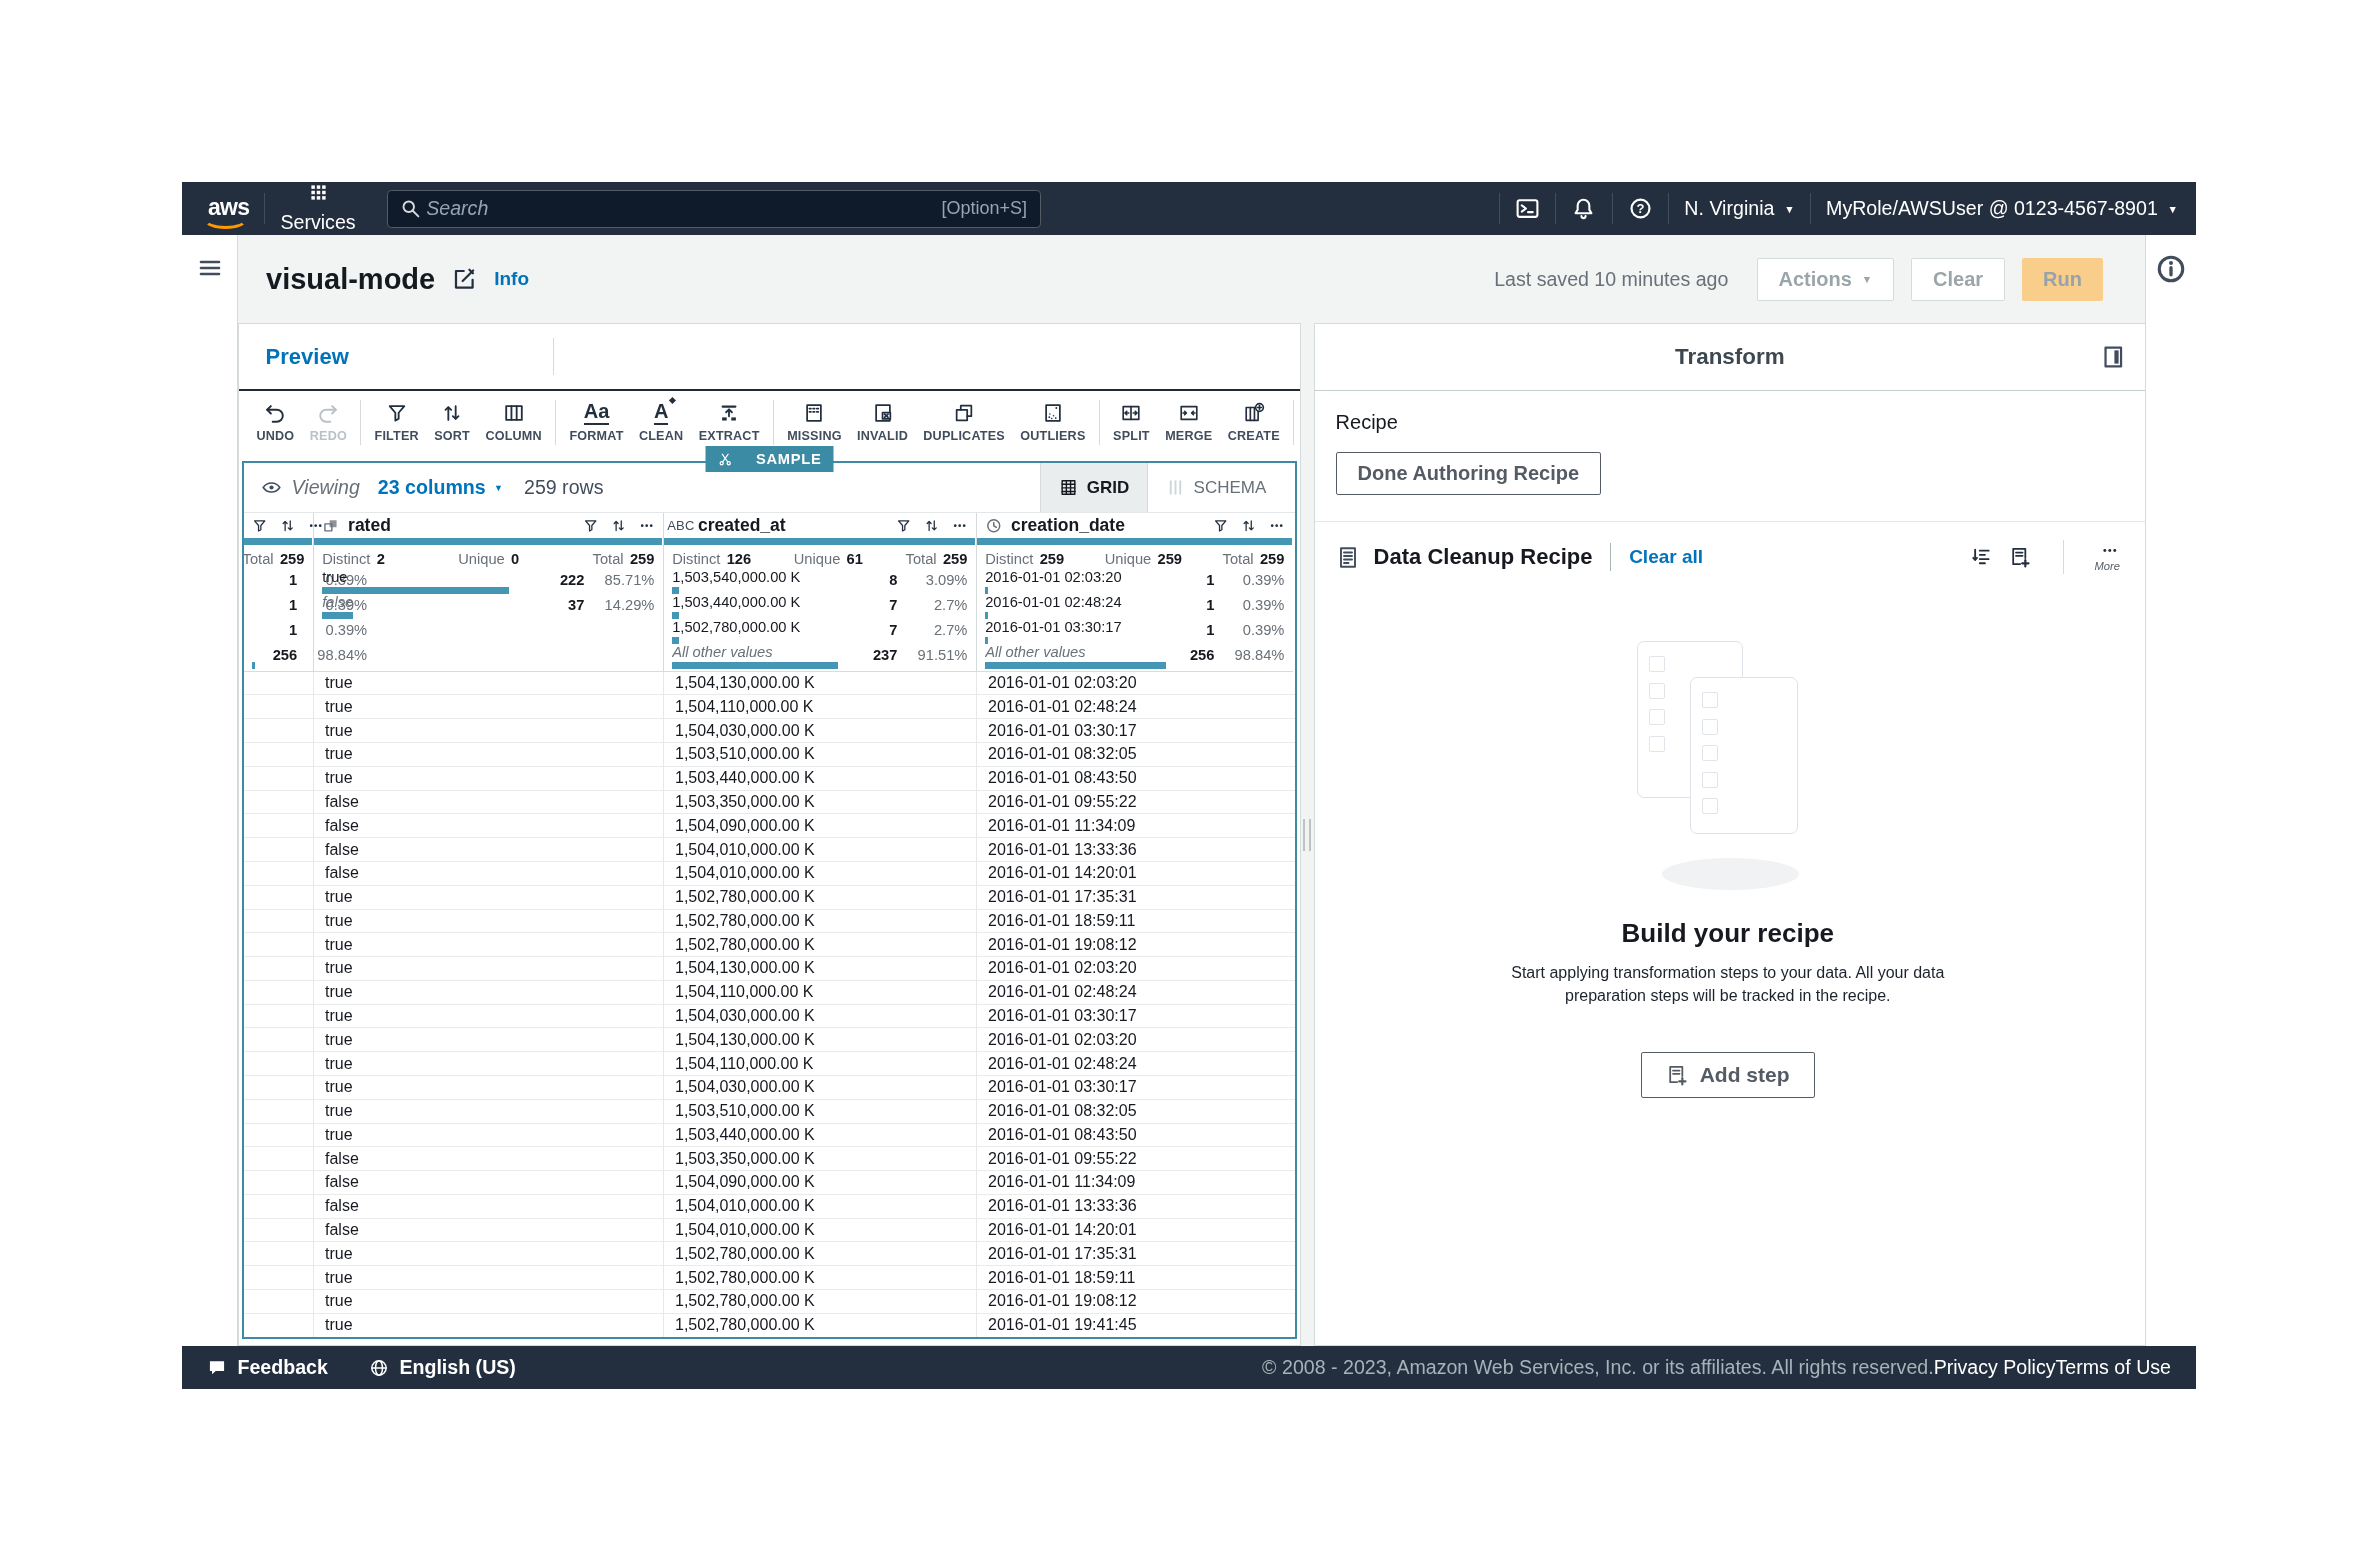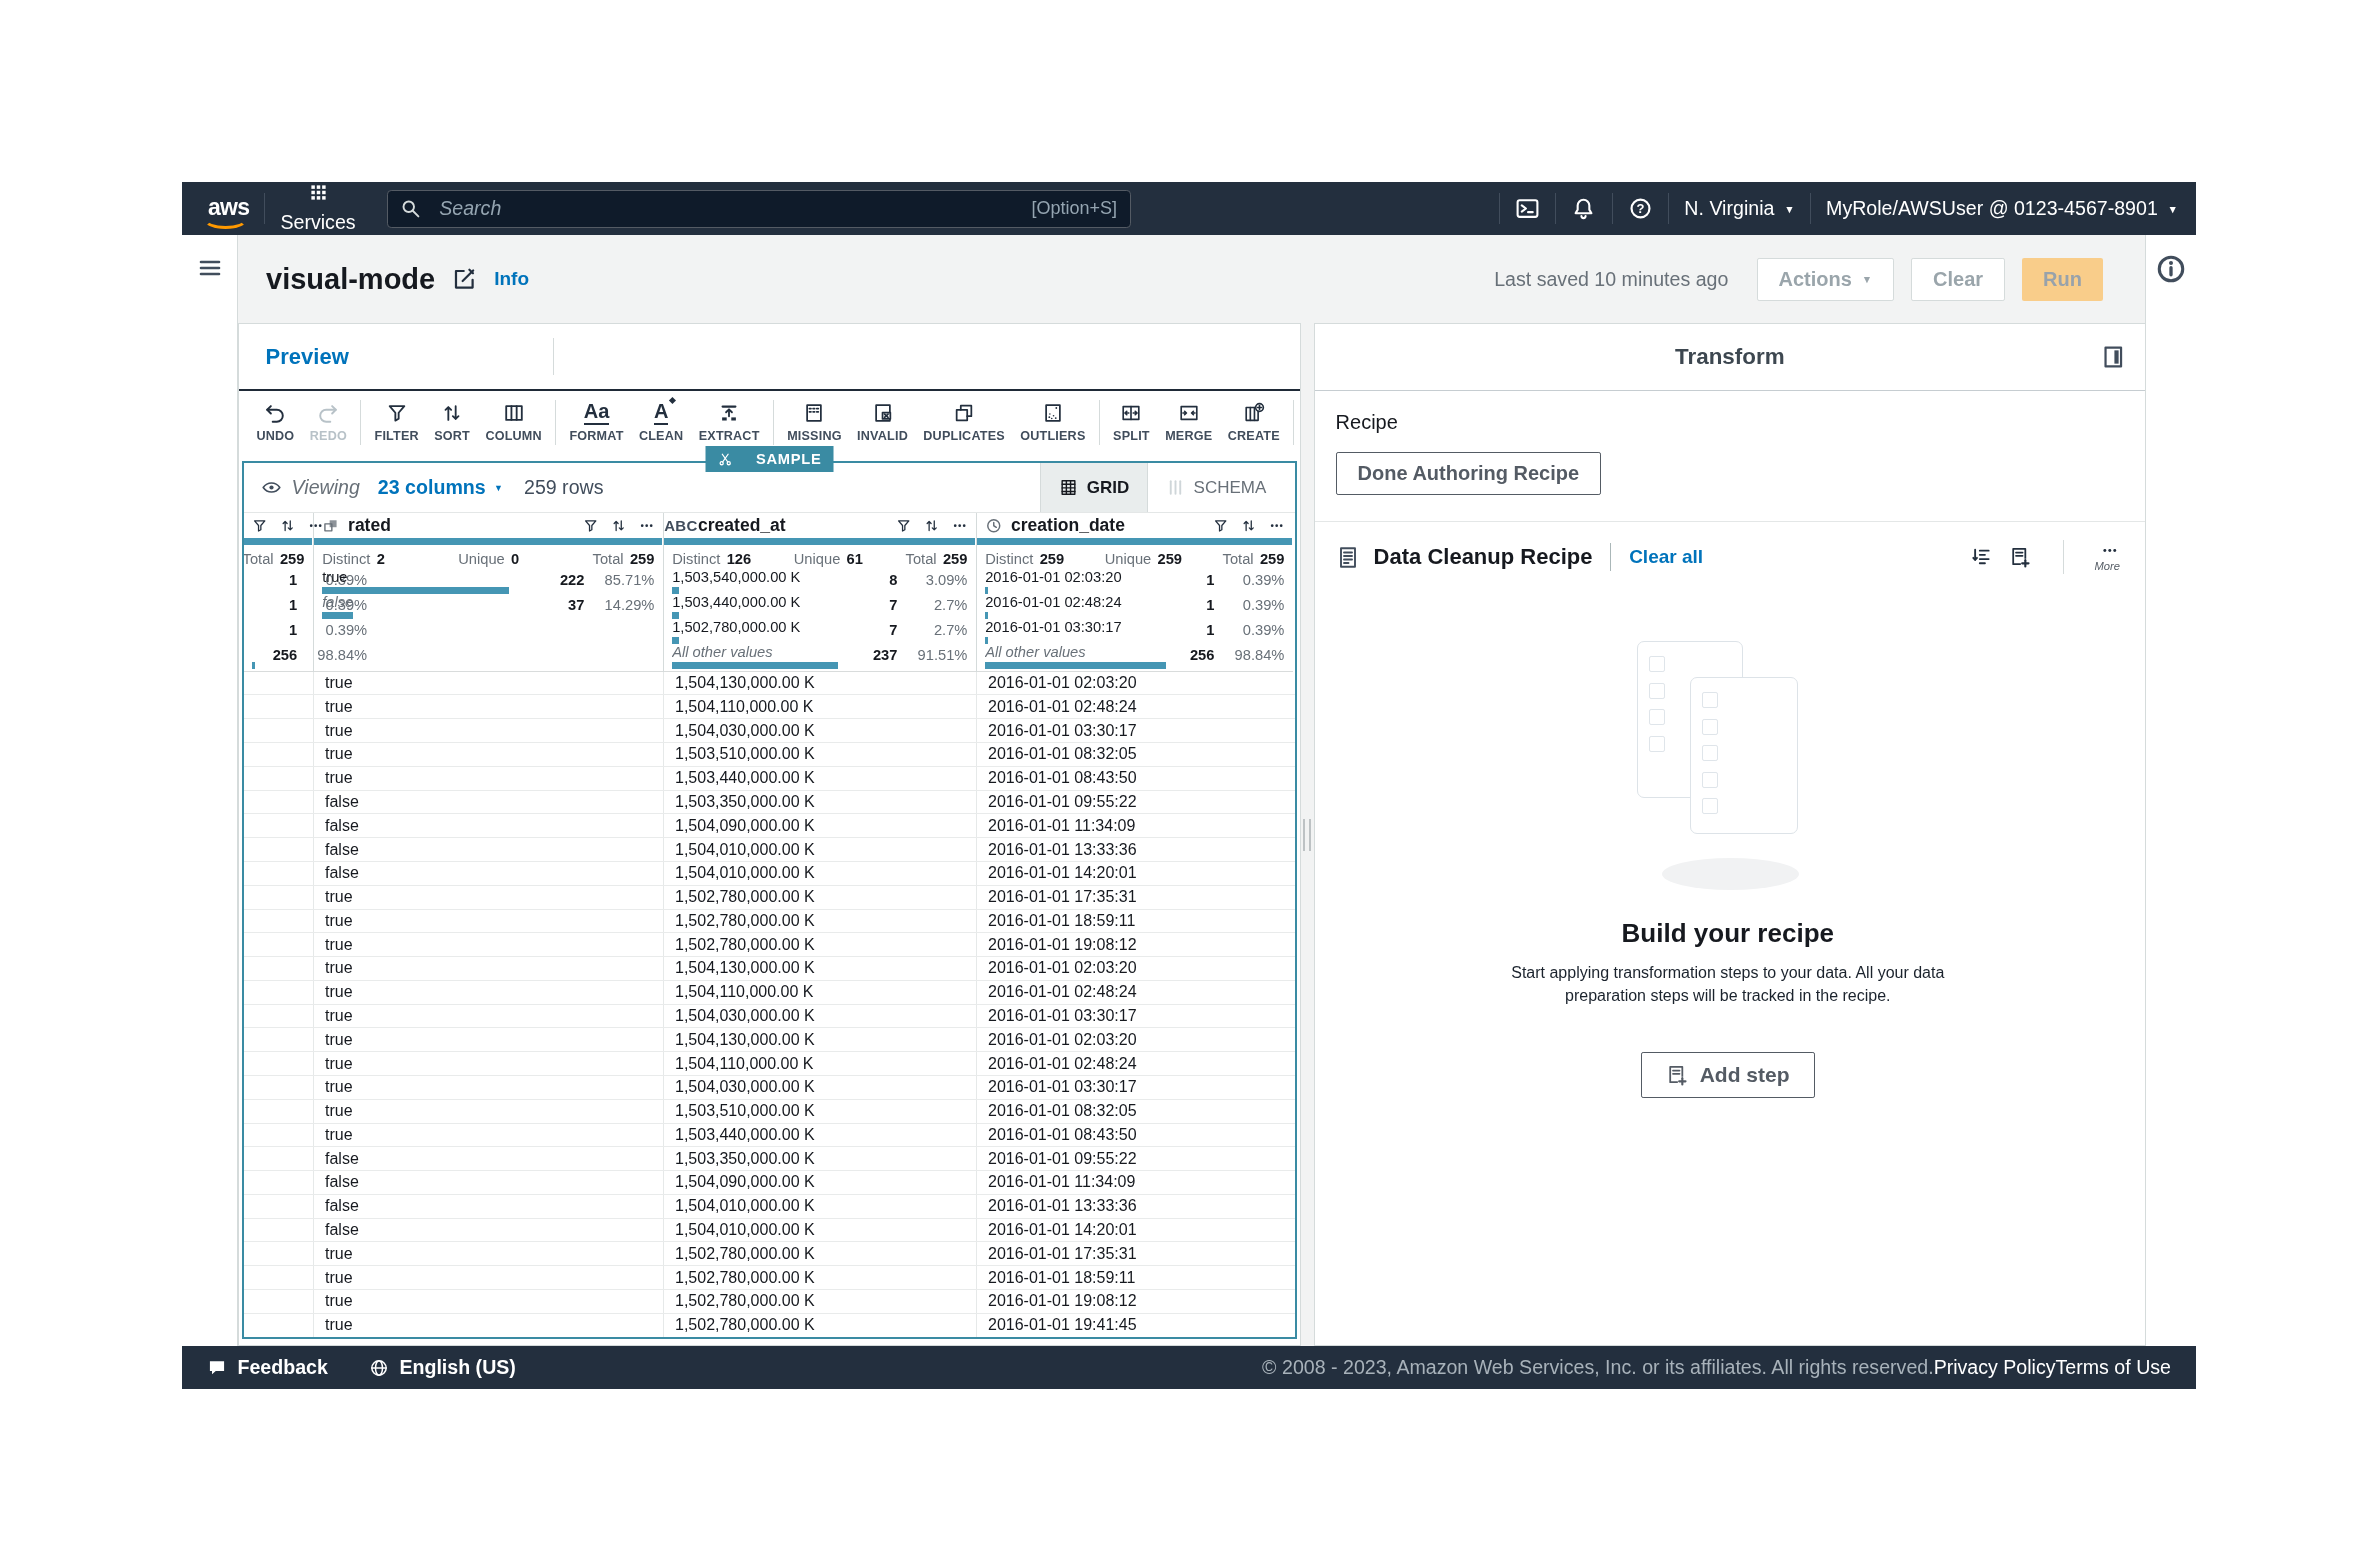--- a/index.html
+++ b/index.html
@@ -16,22 +16,22 @@
 
   
   .topnav { height:53px; background:var(--dark); display:flex; align-items:center; padding:0 18px; color:#fff; }
   .aws-logo { position:relative; width:49px; height:36px; font-weight:700; font-size:23px; letter-spacing:-0.7px; }
   .aws-logo span { position:relative; z-index:1; left:4.2px; top:-1.4px; }
   .aws-logo::after { content:""; position:absolute; left:2.8px; top:18px; width:39px; height:14px;
     border:3.5px solid transparent; border-bottom-color:#ff9900; border-radius:50%; }
   .nav-sep { width:0.7px; height:31px; background:#414d5c; margin:0 15.4px; flex:none; }
   .services { display:flex; align-items:center; gap:9.8px; font-size:19.6px; color:#fff;flex-direction:column; }
   .services .ic { width:19px; height:19px; }
-  .searchbox { margin-left:31px; width:744px; height:38px; background:#0f1b2a; border:1.4px solid #545b64; border-radius:4.2px;
-    display:flex; align-items:center; padding:0 12.6px; gap:18px; }
+  .searchbox { margin-left:31px; width:654px; height:38px; background:#0f1b2a; border:1.4px solid #545b64; border-radius:4.2px;
+    display:flex; align-items:center; padding:0 12.6px; gap:5px; }
   .searchbox .ic { width:21px; height:21px; color:#d5dbdb; flex:none; }
   .searchinput { flex:1; background:transparent; border:none; outline:none; color:#e5e9ec; font-size:19.6px; font-style:italic; min-width:0; }
   .searchinput::placeholder { color:#95a5b1; font-style:italic; }
   .shortcut { color:#95a5b1; font-size:18px; flex:none; }
   .nav-right { margin-left:auto; display:flex; align-items:center; }
   .navicon { width:25px; height:25px; color:#fff; display:flex; }
   .navicon .ic { width:100%; height:100%; }
   .nav-drop { display:flex; align-items:center; gap:9.8px; font-size:19.6px; color:#fff; white-space:nowrap; }
   .caret { font-size:10.5px; line-height:1; position:relative; top:0.7px; }
   .caret.small { font-size:9px; }
@@ -101,21 +101,21 @@
   .seg-schema { background:#fff; color:var(--gray); width:147px; }
   .seg-schema .ic { color:#cfd6d9; }
 
   
   .gridwrap { flex:1; display:flex; flex-direction:column; min-height:0; overflow:hidden; }
   #gridcols { display:flex; flex:none; }
   .gcol { flex:none; border-right:0.7px solid var(--border); }
   .gcol.last { border-right:none; }
   .ghead { height:25px; display:flex; align-items:center; padding:0 8.4px; gap:8.4px; }
   .ghead .type { width:17.5px; height:17.5px; color:#687078; display:flex; align-items:center; }
-  .abcic { font-size:15px; font-weight:700; letter-spacing:0.3px; color:var(--mid); white-space:nowrap; }
+  .abcic { font-size:13px; font-weight:400; letter-spacing:0.3px; color:var(--mid); white-space:nowrap; }
   .gname { font-size:17.5px; font-weight:700; color:var(--ink); white-space:nowrap; overflow:hidden; }
   .hicons { margin-left:auto; display:flex; align-items:center; gap:12.6px; color:var(--mid); }
   .hicons button { width:15.4px; height:15.4px; color:#232f3e; }
   .hicons .ic { width:15.4px; height:15.4px; }
   .qbar { height:6.3px; background:var(--bar); margin:0 0.7px; }
   .gstats { padding:4.2px 8.4px 0 8.4px; height:127px; border-bottom:0.7px solid #d9dcdc; }
   .statline { display:flex; justify-content:space-between; align-items:center; height:19.6px; font-size:14.7px; color:var(--gray); }
   .statline b { color:var(--ink); margin-left:6.3px; font-weight:700; }
   .statline.right { justify-content:flex-end; }
   .vrows { margin-top:1.4px; }

